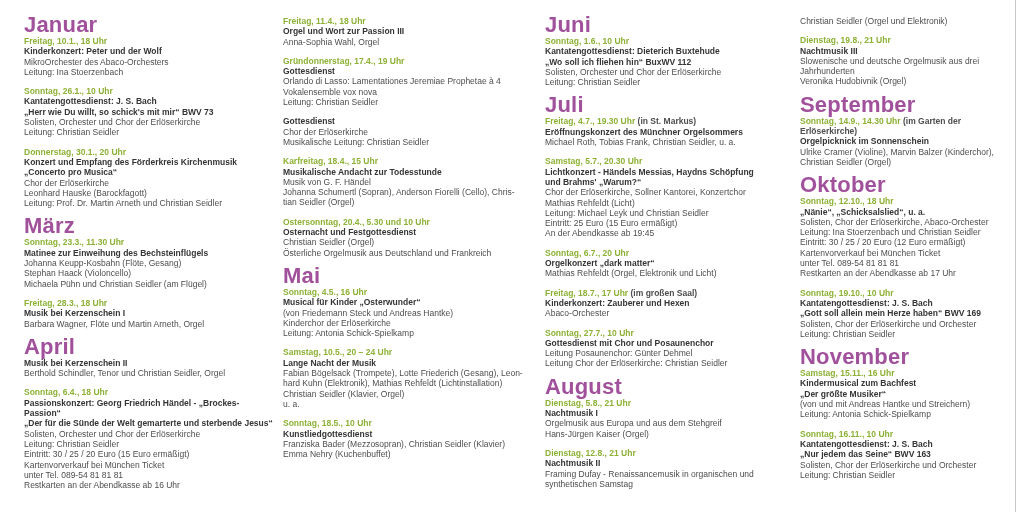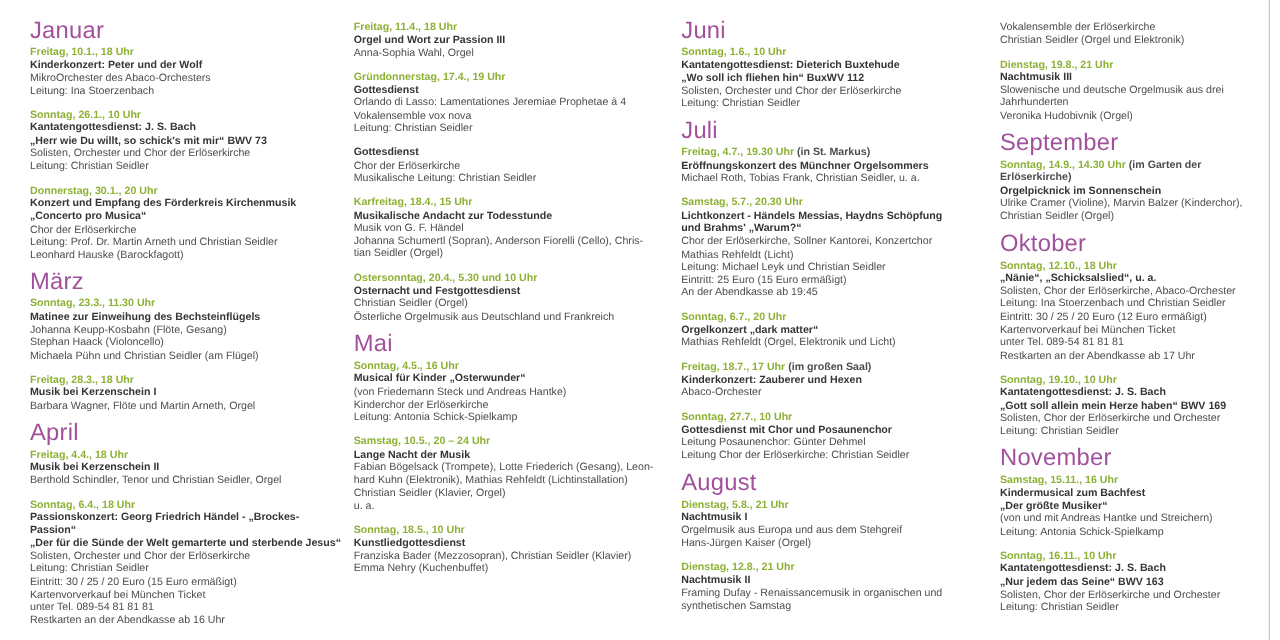--- a/index.html
+++ b/index.html
@@ -11,23 +11,23 @@
     font-family:"Liberation Sans",sans-serif;
     -webkit-font-smoothing:antialiased;
   }
   .page{position:absolute;inset:0;background:var(--bg,#fff);}
   .col{position:absolute;top:0;padding-top:16px;box-sizing:border-box;}
   .col-1{left:24px;width:250px;}
   .col-2{left:283px;width:252px;}
   .col-3{left:545px;width:250px;}
   .col-4{left:800px;width:212px;}
   .month-heading{
-    font-size:19px;line-height:18px;
+    font-size:22px;line-height:18px;
     color:var(--month,#a1519c);
-    font-weight:400;
+    font-weight:700;
     letter-spacing:.2px;
     margin:8px 0 2px 0;
   }
   .col > .month-heading:first-child{margin-top:0;}
   .event{margin:0 0 9px 0;}
   .date-line{
     font-size:8.5px;line-height:10.3px;
     font-weight:bold;
     color:var(--date,#8db134);
   }
@@ -66,39 +66,38 @@
         <div class="title-line">Kantatengottesdienst: J. S. Bach</div>
         <div class="title-line">„Herr wie Du willt, so schick's mit mir“ BWV 73</div>
         <div class="text-line">Solisten, Orchester und Chor der Erlöserkirche</div>
         <div class="text-line">Leitung: Christian Seidler</div>
       </div>
       <div class="event">
         <div class="date-line"><span>Donnerstag, 30.1., 20 Uhr</span></div>
         <div class="title-line">Konzert und Empfang des Förderkreis Kirchenmusik</div>
         <div class="title-line">„Concerto pro Musica“</div>
         <div class="text-line">Chor der Erlöserkirche</div>
+        <div class="text-line">Leonhard Hauske (Barockfagott)</div>
         <div class="text-line">Leitung: Prof. Dr. Martin Arneth und Christian Seidler</div>
-        <div class="text-line">Leonhard Hauske (Barockfagott)</div>
       </div>
       <div class="month-heading">März</div>
       <div class="event">
         <div class="date-line"><span>Sonntag, 23.3., 11.30 Uhr</span></div>
         <div class="title-line">Matinee zur Einweihung des Bechsteinflügels</div>
         <div class="text-line">Johanna Keupp-Kosbahn (Flöte, Gesang)</div>
         <div class="text-line">Stephan Haack (Violoncello)</div>
         <div class="text-line">Michaela Pühn und Christian Seidler (am Flügel)</div>
       </div>
       <div class="event">
         <div class="date-line"><span>Freitag, 28.3., 18 Uhr</span></div>
         <div class="title-line">Musik bei Kerzenschein I</div>
         <div class="text-line">Barbara Wagner, Flöte und Martin Arneth, Orgel</div>
       </div>
       <div class="month-heading">April</div>
       <div class="event">
-        <div class="date-line"><span>Freitag, 4.4., 18 Uhr</span></div>
         <div class="title-line">Musik bei Kerzenschein II</div>
         <div class="text-line">Berthold Schindler, Tenor und Christian Seidler, Orgel</div>
       </div>
       <div class="event">
         <div class="date-line"><span>Sonntag, 6.4., 18 Uhr</span></div>
         <div class="title-line">Passionskonzert: Georg Friedrich Händel - „Brockes-Passion“</div>
         <div class="title-line">„Der für die Sünde der Welt gemarterte und sterbende Jesus“</div>
         <div class="text-line">Solisten, Orchester und Chor der Erlöserkirche</div>
         <div class="text-line">Leitung: Christian Seidler</div>
         <div class="text-line">Eintritt: 30 / 25 / 20 Euro (15 Euro ermäßigt)</div>
@@ -211,21 +210,20 @@
       </div>
       <div class="event">
         <div class="date-line"><span>Dienstag, 12.8., 21 Uhr</span></div>
         <div class="title-line">Nachtmusik II</div>
         <div class="text-line">Framing Dufay - Renaissancemusik in organischen und</div>
         <div class="text-line">synthetischen Samstag</div>
       </div>
     </div>
   <div class="col col-4">
       <div class="event">
-        <div class="text-line">Vokalensemble der Erlöserkirche</div>
         <div class="text-line">Christian Seidler (Orgel und Elektronik)</div>
       </div>
       <div class="event">
         <div class="date-line"><span>Dienstag, 19.8., 21 Uhr</span></div>
         <div class="title-line">Nachtmusik III</div>
         <div class="text-line">Slowenische und deutsche Orgelmusik aus drei</div>
         <div class="text-line">Jahrhunderten</div>
         <div class="text-line">Veronika Hudobivnik (Orgel)</div>
       </div>
       <div class="month-heading">September</div>

